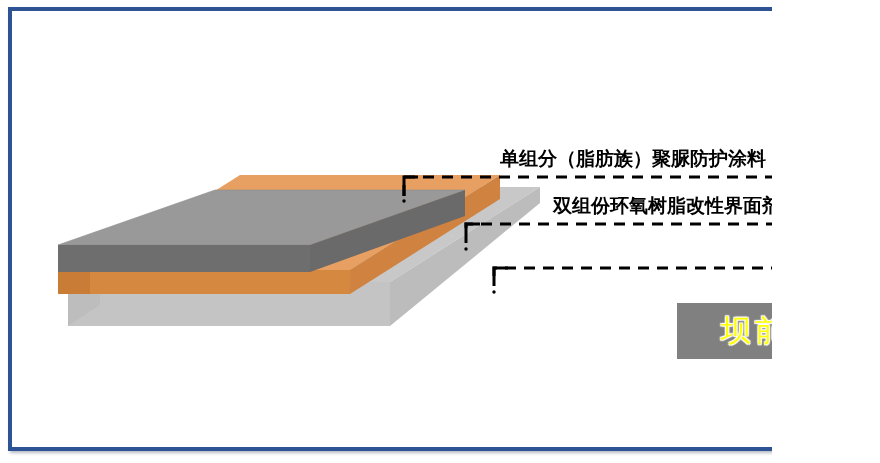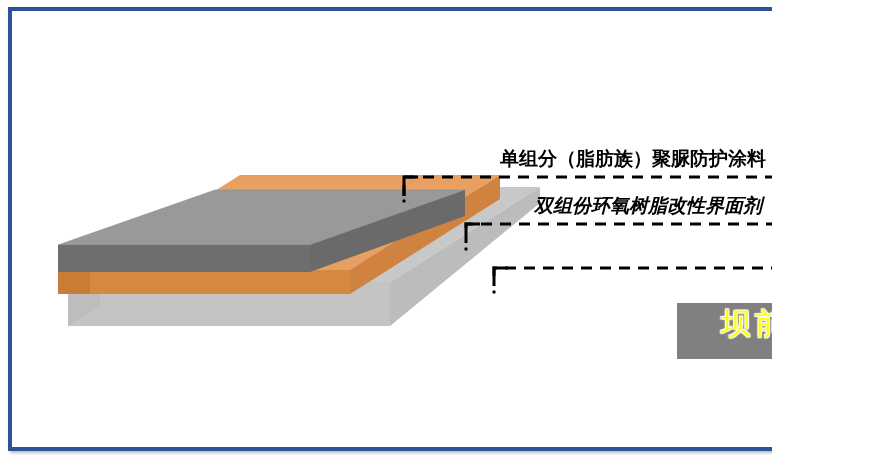--- a/index.html
+++ b/index.html
@@ -54,33 +54,33 @@
     position: absolute;
     white-space: nowrap;
     font-family: "DejaVu Sans", "Liberation Sans", sans-serif;
     font-weight: bold;
     font-size: 19px;
     color: #000000;
     letter-spacing: 0px;
     line-height: 1;
   }
   #callout-1 { left: 500px; top: 149px; }
-  #callout-2 { left: 534px; top: 196px; font-style: italic; }
+  #callout-2 { left: 553px; top: 196px; }
   #callout-3 { left: 588px; top: 239px; }
 
   
   #badge {
     position: absolute;
     left: 677px;
     top: 303px;
     width: 155px;
     height: 56px;
     background: #808080;
     display: flex;
-    align-items: flex-start;
+    align-items: center;
     justify-content: center;
   }
   #badge-label {
     font-family: "DejaVu Sans", "Liberation Sans", sans-serif;
     font-size: 31px;
     font-weight: normal;
     color: #ffff00;
     letter-spacing: 3px;
     text-shadow:
        0 0 2px #ffffff,

